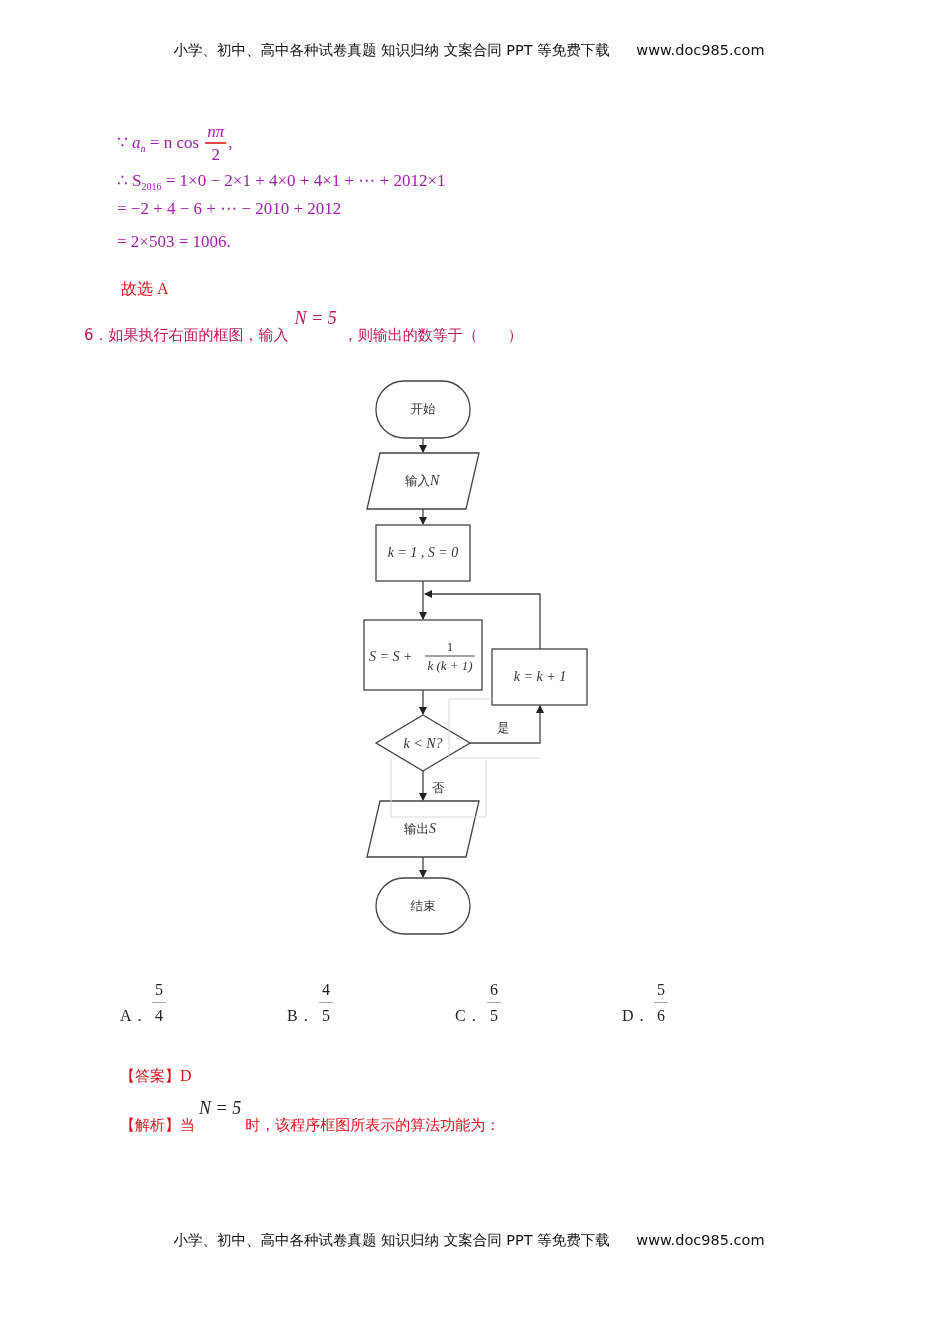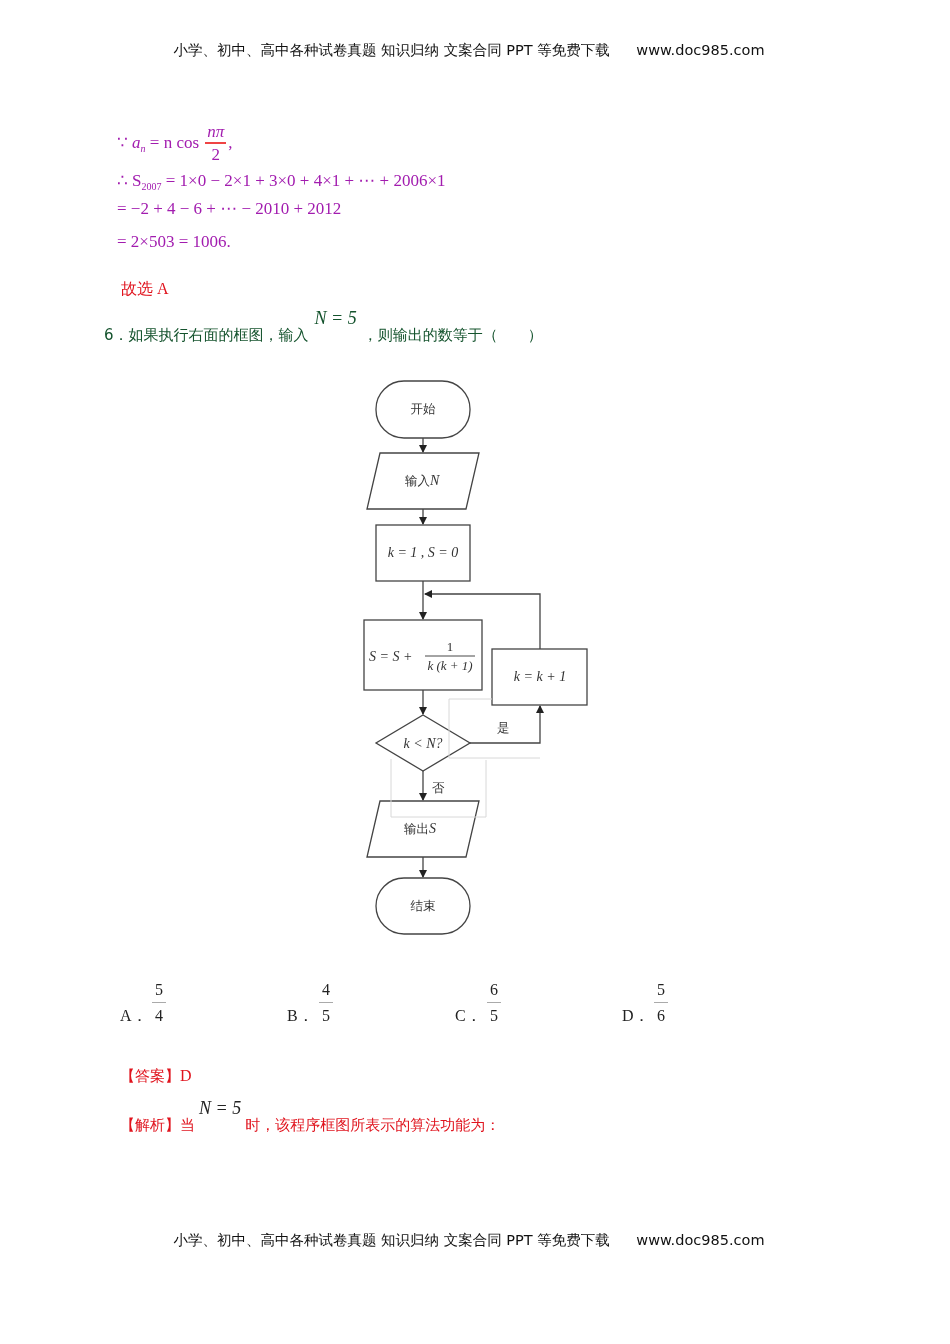--- a/index.html
+++ b/index.html
@@ -9,22 +9,22 @@
          font-family: "DejaVu Sans", "Liberation Sans", sans-serif; font-size: 14.5px; color: #111; }
   .hdr .site { margin-left: 22px; }
   .math { position: absolute; left: 117px; font-family: "Liberation Serif", "DejaVu Serif", serif;
           font-size: 17px; color: #a21caf; white-space: nowrap; }
   .math i { font-style: italic; }
   .frac { display: inline-block; vertical-align: middle; text-align: center; margin: 0 2px; }
   .frac .num { display: block; border-bottom: 2px solid #ef4444; padding: 0 2px; line-height: 20px; }
   .frac .den { display: block; line-height: 22px; }
   sub { font-size: 10px; }
   .red { color: #e0141e; }
-  .q { position: absolute; left: 104px; top: 324px; font-size: 15px; white-space: nowrap;
-       font-family: "DejaVu Sans", "Liberation Sans", sans-serif; color: #14532d; }
+  .q { position: absolute; left: 84px; top: 324px; font-size: 15px; white-space: nowrap;
+       font-family: "DejaVu Sans", "Liberation Sans", sans-serif; color: #be185d; }
   .q .sup { position: relative; top: -16px; font-family: "Liberation Serif", serif; font-size: 18px; margin: 0 6px; }
   .q .sup i { font-style: italic; }
   .chart { position: absolute; left: 0; top: 0; }
   .opt { position: absolute; top: 978px; font-family: "Liberation Serif", serif; font-size: 16px; color: #222; }
   .opt .lbl { position: absolute; top: 28px; white-space: nowrap; }
   .opt .f { position: absolute; left: 32px; top: 0; text-align: center; width: 14px; }
   .opt .f .n { display: block; line-height: 24px; border-bottom: 1px solid #aaa; }
   .opt .f .d { display: block; line-height: 26px; }
   .ans { position: absolute; left: 120px; font-family: "DejaVu Sans", "Liberation Sans", sans-serif; font-size: 15px; }
   .ans .sup { position: relative; top: -16px; font-family: "Liberation Serif", serif; font-size: 18px; color: #222; margin: 0 4px; }
@@ -37,21 +37,21 @@
 
 <div class="hdr" style="top:41px;">
   <span>小学、初中、高中各种试卷真题  知识归纳  文案合同  PPT 等免费下载</span>
   <span class="site">www.doc985.com</span>
 </div>
 
 <div class="math" style="top:122px;">
   <span>∵ </span><i>a</i><sub><i>n</i></sub><span> = n cos </span><span class="frac"><i class="num">nπ</i><span class="den">2</span></span><span>,</span>
 </div>
 <div class="math" style="top:170px;">
-  <span>∴ S</span><sub>2007</sub><span> = 1×0 − 2×1 + 3×0 + 4×1 + ⋯ + 2006×1</span>
+  <span>∴ S</span><sub>2016</sub><span> = 1×0 − 2×1 + 4×0 + 4×1 + ⋯ + 2012×1</span>
 </div>
 <div class="math" style="top:198px;">= −2 + 4 − 6 + ⋯ − 2010 + 2012</div>
 <div class="math" style="top:232px;">= 2×503 = 1006.</div>
 
 <div class="ans red" style="top:279px; left:121px; font-family:'Liberation Serif',serif; font-size:16px;">故选 A</div>
 
 <div class="q">
   <span>6．</span><span>如果执行右面的框图，输入</span><span class="sup"><i>N = 5</i></span><span>，则输出的数等于（　　）</span>
 </div>
 

